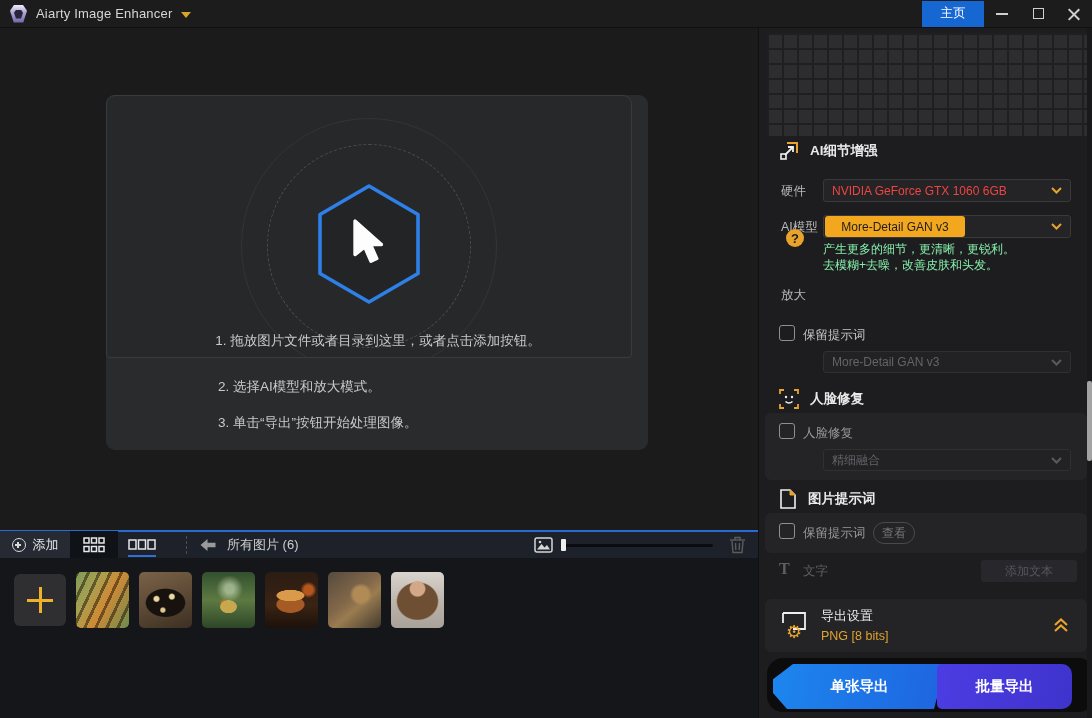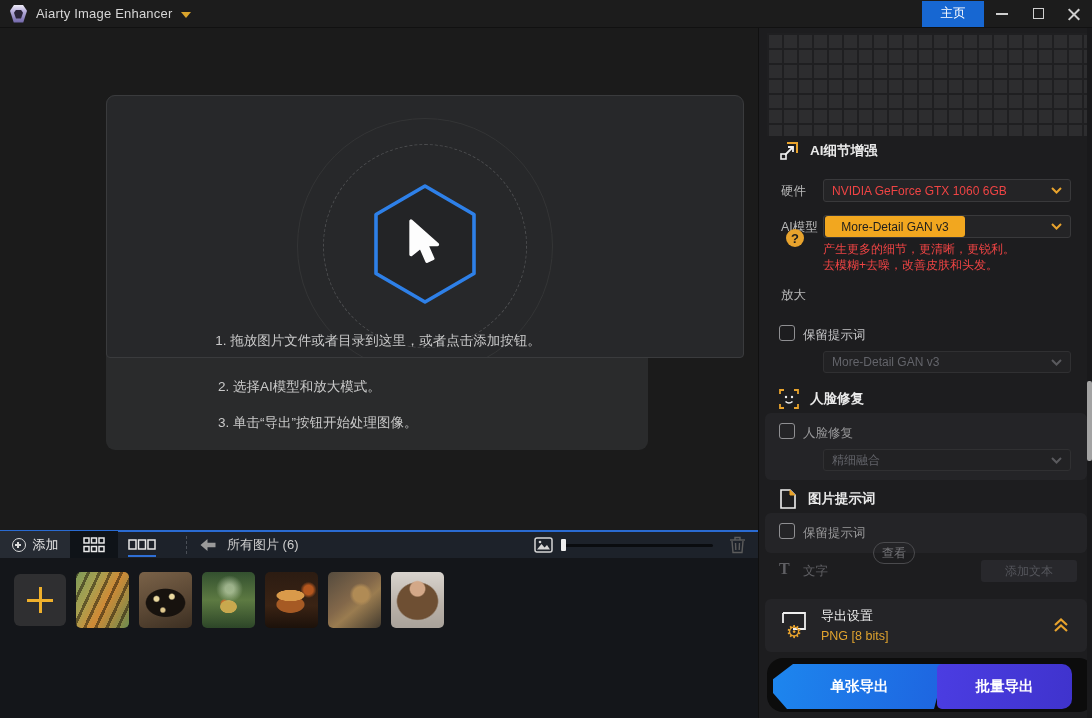--- a/index.html
+++ b/index.html
@@ -19,21 +19,21 @@
   .min-glyph { width:12px; height:2px; background:#cfcfcf; }
   .max-glyph { width:11px; height:11px; border:1.4px solid #cfcfcf; }
   .close-glyph { width:12px; height:12px; position:relative; }
   .close-glyph::before,.close-glyph::after { content:""; position:absolute; left:5px; top:-1px; width:1.8px; height:15px; background:#cfcfcf; }
   .close-glyph::before { transform:rotate(45deg); }
   .close-glyph::after { transform:rotate(-45deg); }
 
   
   .main-area { position:absolute; left:0; top:28px; width:758px; height:502px; background:#1b1b1b; }
   .dropzone { position:absolute; left:106px; top:67px; width:542px; height:355px; background:#2a2b2c; border-radius:9px; }
-  .dz-inner { position:absolute; left:0; top:0; width:638px; height:263px; background:#27282a; border:1px solid #3a3b3d; border-radius:9px 9px 4px 4px; overflow:hidden; }
+  .dz-inner { position:absolute; left:0; top:0; width:526px; height:263px; background:#27282a; border:1px solid #3a3b3d; border-radius:9px 9px 4px 4px; overflow:hidden; }
   .circle-faint { position:absolute; left:50%; top:150px; width:256px; height:256px; margin-left:-128px; margin-top:-128px; border:1px solid #343536; border-radius:50%; }
   .circle-dashed { position:absolute; left:50%; top:150px; width:204px; height:204px; margin-left:-102px; margin-top:-102px; border:1px dashed #4c4d4f; border-radius:50%; }
   .hex-wrap { position:absolute; left:50%; top:150px; transform:translate(-50%,-50%); }
   .dz-line1 { position:absolute; left:0; width:542px; top:236px; text-align:center; color:#c9c9c9; font-size:13.5px; }
   .dz-line2 { position:absolute; left:112px; top:283px; color:#c9c9c9; font-size:13.5px; }
   .dz-line3 { position:absolute; left:112px; top:319px; color:#c9c9c9; font-size:13.5px; }
 
   
   .toolbar { position:absolute; left:0; top:530px; width:758px; height:28px; background:#1d222a; border-top:2px solid #2a6bd2; display:flex; align-items:center; }
   .add-btn { width:70px; height:28px; display:flex; align-items:center; justify-content:center; gap:7px; background:#262b33; color:#e3e3e3; font-size:13px; }
@@ -93,21 +93,21 @@
   .sec-title { color:#eaeaea; font-size:13.5px; font-weight:bold; }
   .row-label { position:absolute; color:#b9b9b9; font-size:12.5px; }
   .dropdown { position:absolute; width:248px; height:23px; background:#242426; border:1px solid #39393b; border-radius:3px; display:flex; align-items:center; padding:0 8px; }
   .dd-text { color:#ef4444; font-size:12px; }
   .dd-chevron { margin-left:auto; }
   .chev-dn { width:11px; height:7px; }
   .chip { height:21px; background:#f2a71f; border-radius:3px; color:#1d1d1d; font-size:12px; display:flex; align-items:center; justify-content:center; }
   .dropdown.disabled { background:#222224; border-color:#303032; }
   .dropdown.disabled .dd-text { color:#63646a; }
   .help-circle { position:absolute; width:18px; height:18px; border-radius:50%; background:#e8a32d; color:#1e1e1e; font-size:13px; font-weight:bold; display:flex; align-items:center; justify-content:center; }
-  .desc-line { position:absolute; color:#ef4444; font-size:12px; }
+  .desc-line { position:absolute; color:#86efac; font-size:12px; }
   .checkbox { position:absolute; width:16px; height:16px; border:1.5px solid #8f8f92; border-radius:3px; background:transparent; }
   .chk-label { position:absolute; color:#c6c6c8; font-size:12.5px; }
   .chk-label.dim { color:#9a9a9c; }
   .panel-box { position:absolute; left:6px; width:322px; background:#242427; border-radius:6px; }
   .view-btn-outline { position:absolute; width:42px; height:22px; border:1px solid #4a4a4d; border-radius:11px; color:#77777b; font-size:12px; display:flex; align-items:center; justify-content:center; }
   .t-icon { position:absolute; color:#5f5f63; font-size:16px; font-weight:bold; font-family:"Liberation Serif","DejaVu Serif",serif; }
   .dim-label { position:absolute; color:#5f5f63; font-size:12.5px; }
   .addtext-btn { position:absolute; width:96px; height:22px; background:#28282c; border-radius:3px; color:#55565c; font-size:12px; display:flex; align-items:center; justify-content:center; }
   .export-title { color:#eaeaea; font-size:13px; }
   .export-sub { color:#e0a32e; font-size:12.5px; margin-top:4px; }
@@ -298,21 +298,21 @@
     <div class="sec-header" style="left:20px; top:461px;">
       <svg width="18" height="20" viewBox="0 0 18 20">
         <path d="M2 1 H11 L16 6 V19 H2 Z" fill="none" stroke="#efefef" stroke-width="1.6"></path>
         <path d="M11 1 L16 6 H11 Z" fill="#e8a32d" stroke="#e8a32d" stroke-width="1"></path>
       </svg>
       <span class="sec-title">图片提示词</span>
     </div>
     <div class="panel-box" style="top:485px; height:40px;">
       <div class="checkbox" style="left:14px; top:10px;"></div>
       <div class="chk-label dim" style="left:38px; top:12px;">保留提示词</div>
-      <div class="view-btn-outline" style="left:108px; top:9px;margin-top:20px;">查看</div>
+      <div class="view-btn-outline" style="left:108px; top:9px;">查看</div>
     </div>
     <div class="t-icon" style="left:20px; top:532px;">T</div>
     <div class="dim-label" style="left:44px; top:535px;">文字</div>
     <div class="addtext-btn" style="left:222px; top:532px;">添加文本</div>
 
     <div class="panel-box" style="top:571px; height:53px;">
       <svg width="30" height="28" viewBox="0 0 30 28" style="position:absolute; left:14px; top:12px;">
         <path d="M4 2 H26 V18 H14" fill="none" stroke="#efefef" stroke-width="1.8"></path>
         <path d="M4 2 V12" fill="none" stroke="#efefef" stroke-width="1.8"></path>
         <text x="7" y="27" font-size="18" fill="#e8a32d">⚙</text>

